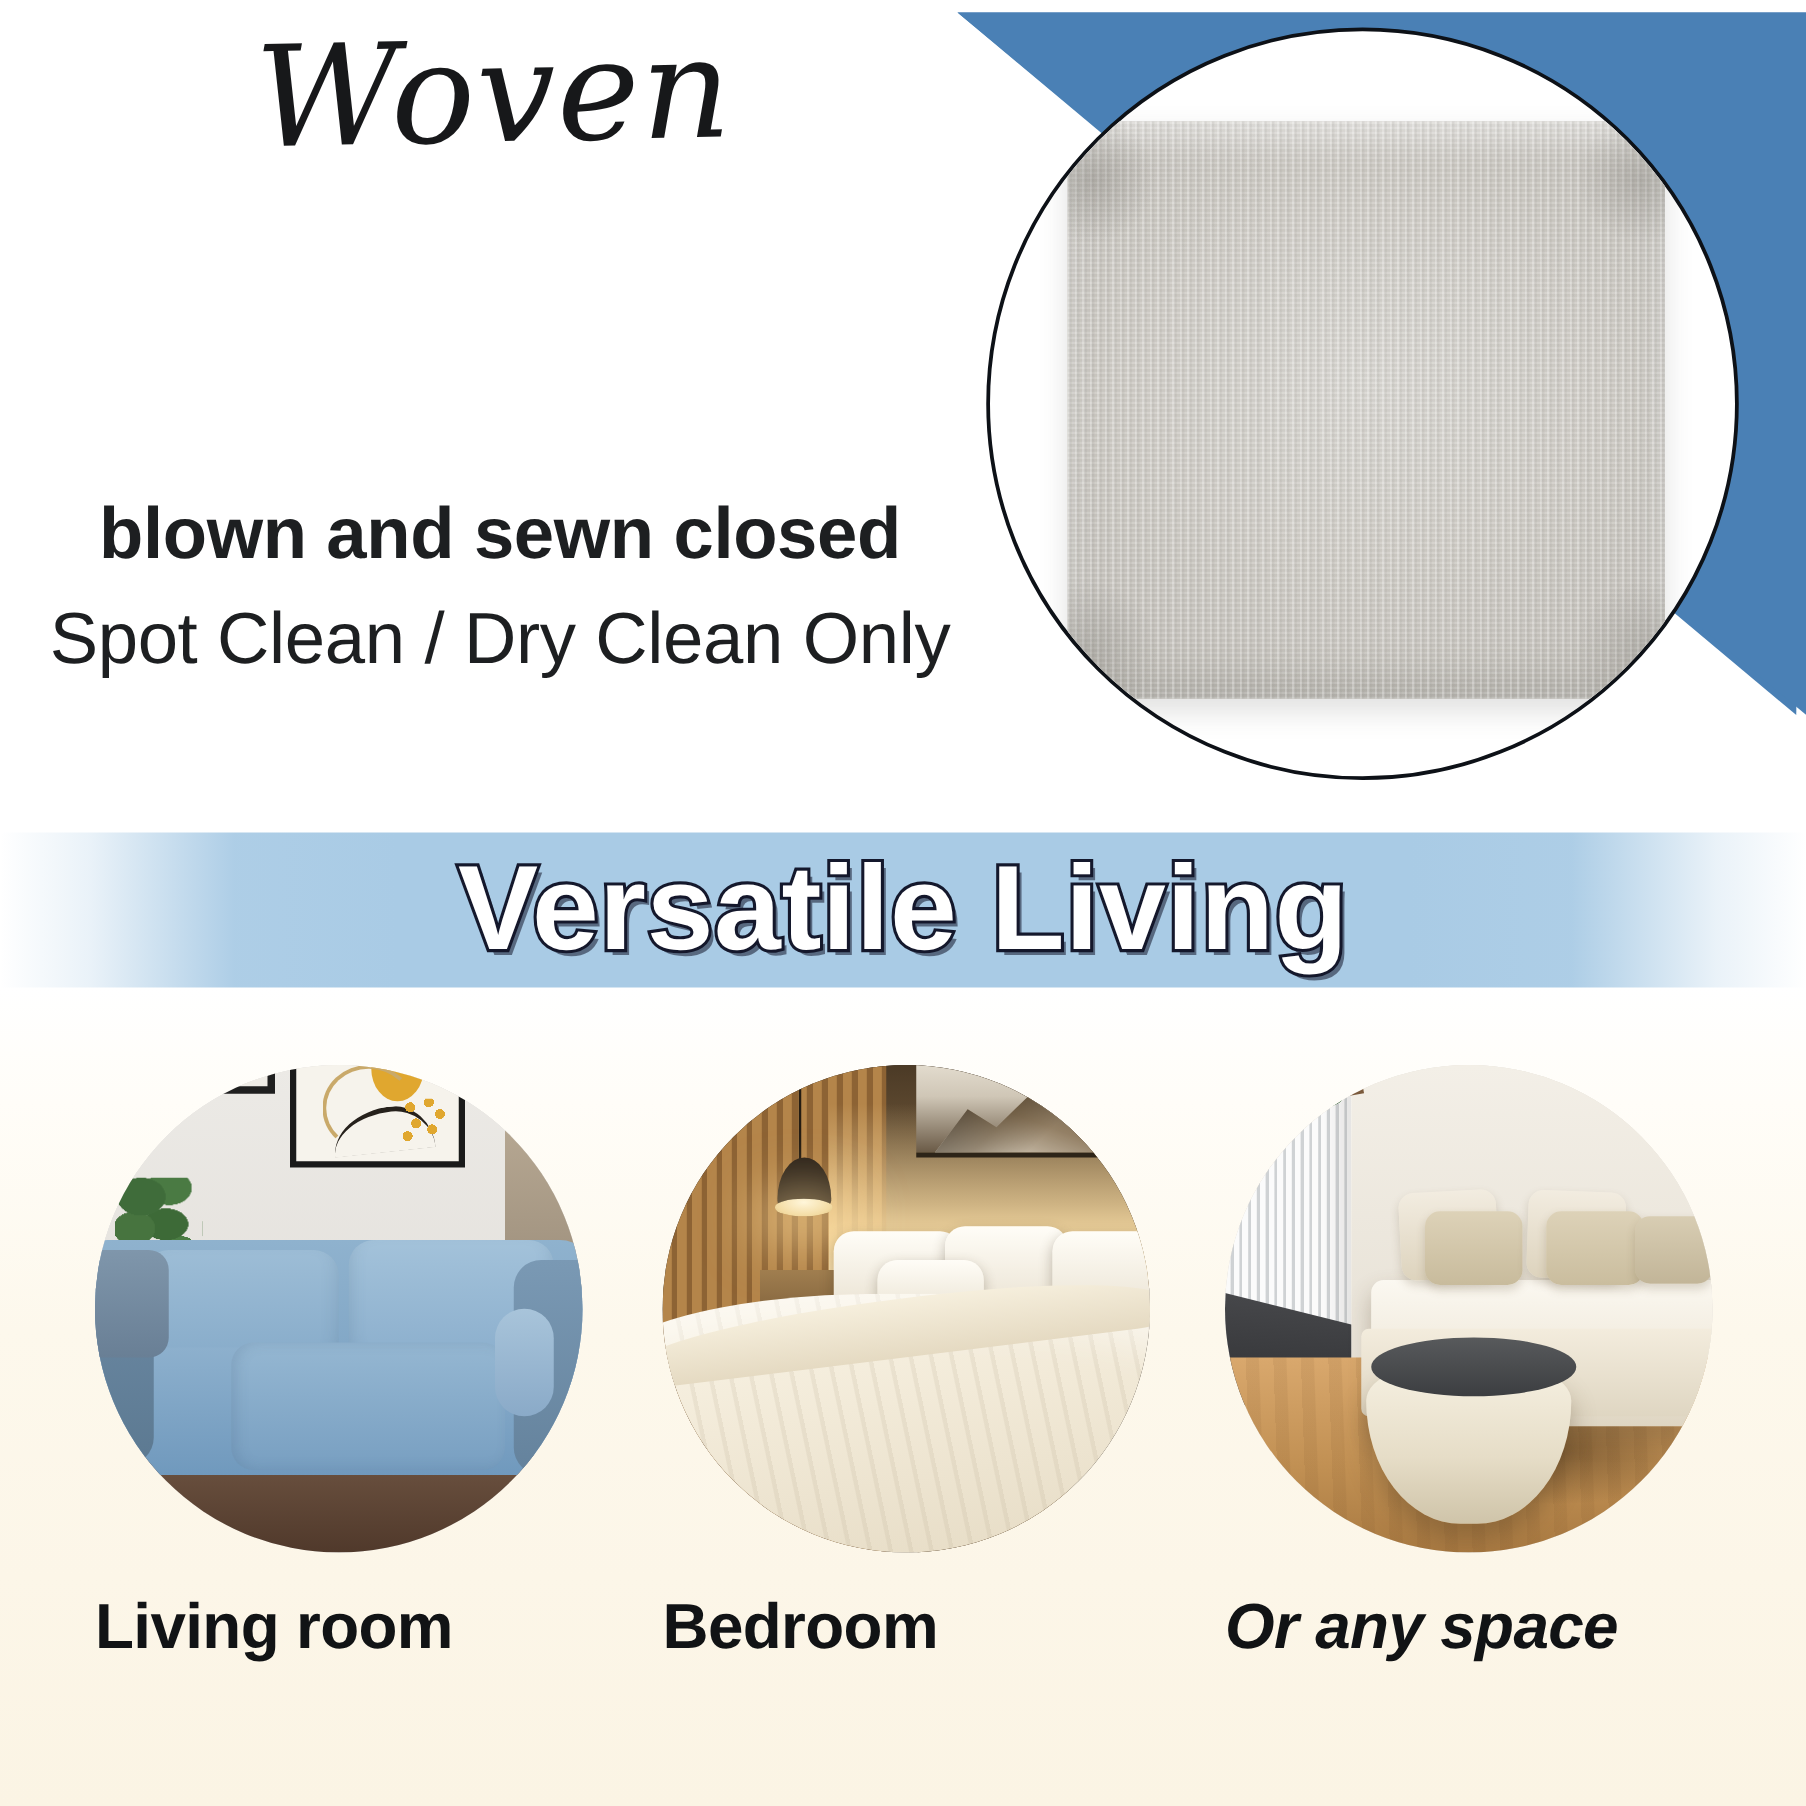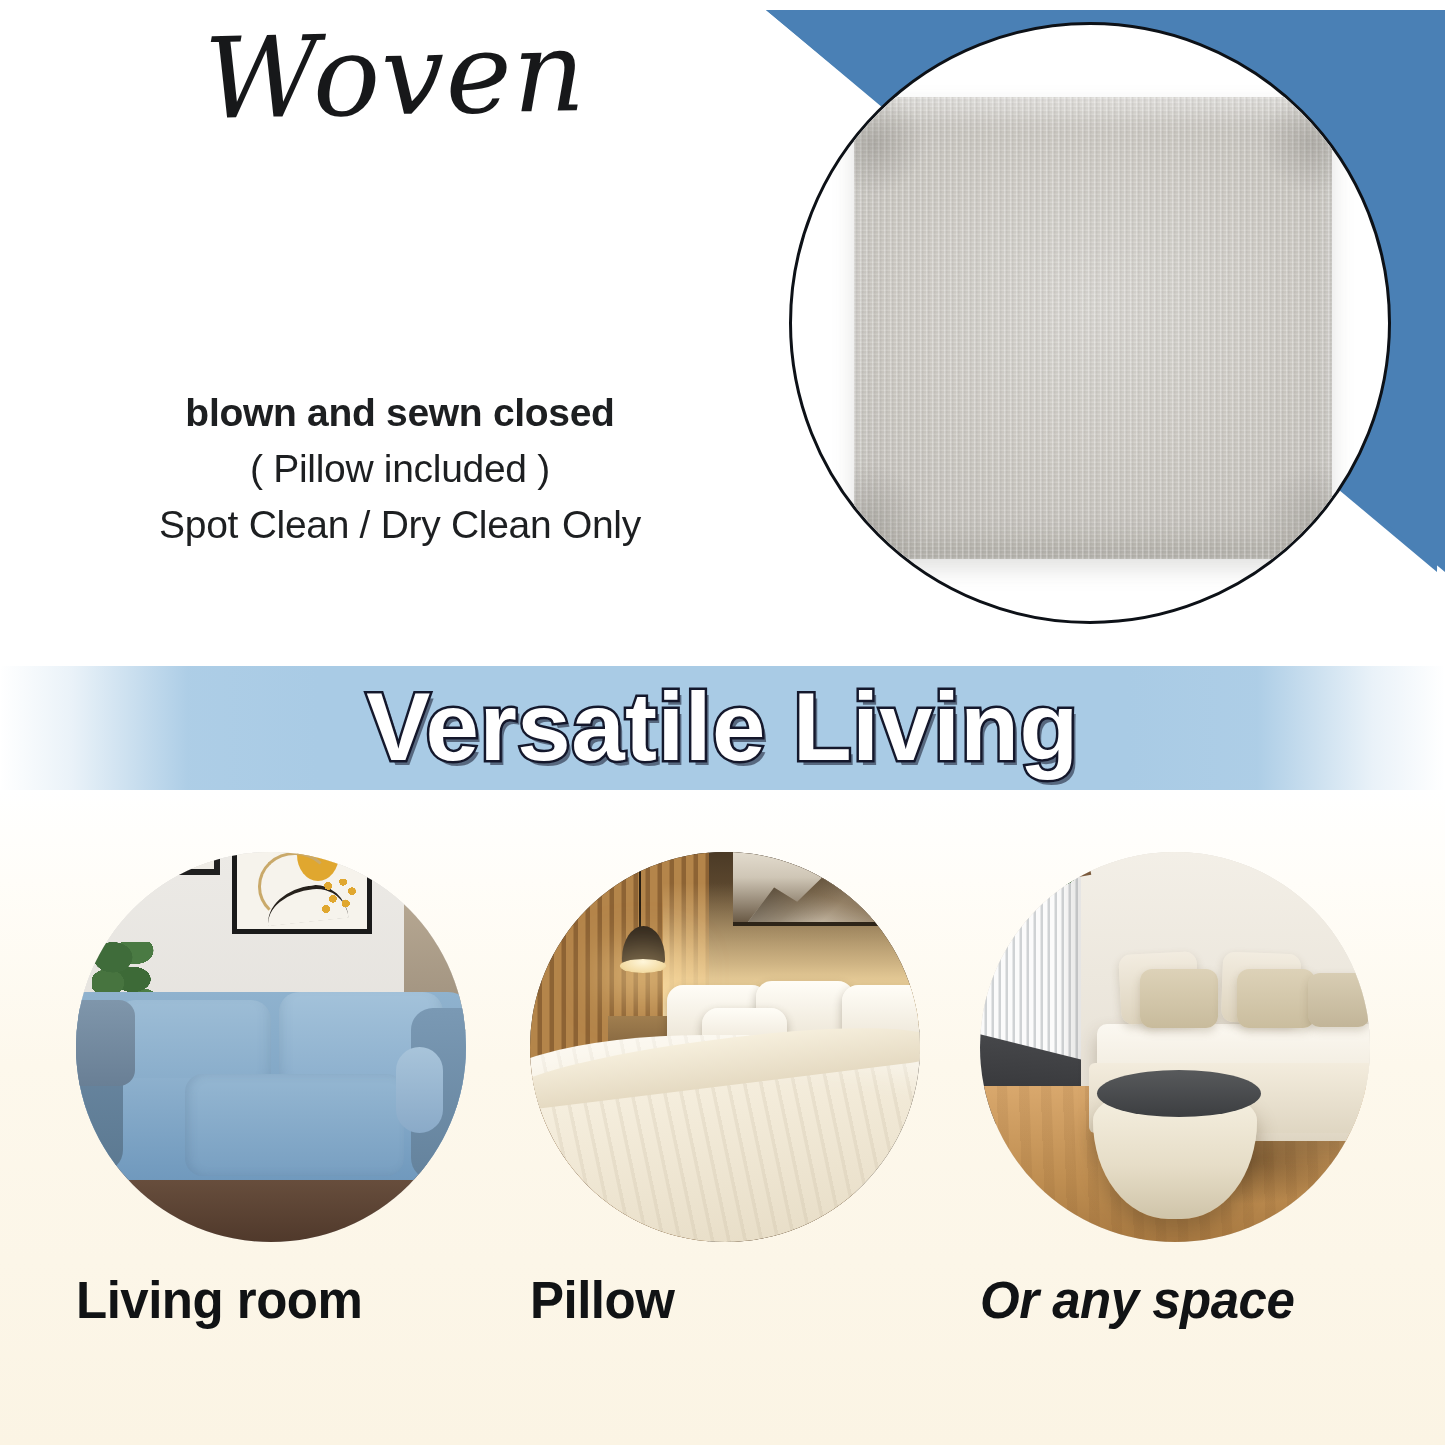--- a/index.html
+++ b/index.html
@@ -70,21 +70,21 @@
   .desc-block {
     position: absolute;
     left: 0;
     top: 385px;
     width: 800px;
     text-align: center;
   }
   .desc-line {
     display: block;
     font-family: "Liberation Sans", sans-serif;
-    font-size: 39px;
+    font-size: 58px;
     line-height: 1.44;
     color: #1d1f21;
     letter-spacing: -0.3px;
     white-space: nowrap;
   }
   .desc-line.bold-ish { font-weight: 600; }
   .desc-line.light-ish { font-weight: 400; }
 
   
   .hero-circle {
@@ -501,21 +501,20 @@
       <polygon points="766,10 1445,10 1445,18 1437,572" fill="#4a80b5"></polygon>
       <polygon points="766,10 1445,10 1445,572" fill="#4a80b5"></polygon>
     </svg>
 
     <div class="headline-block">
       <span class="script-word">Woven</span>
     </div>
 
     <div class="desc-block">
       <span class="desc-line bold-ish">blown and sewn closed</span>
-      <span class="desc-line light-ish">( Pillow included )</span>
       <span class="desc-line light-ish">Spot Clean / Dry Clean Only</span>
     </div>
 
     <div class="hero-circle">
       <div class="hero-pillow"></div>
     </div>
 
   </div>
 
   <div class="banner">
@@ -568,21 +567,21 @@
             <div class="nightstand"></div>
             <div class="pillow p1"></div>
             <div class="pillow p2"></div>
             <div class="pillow p3"></div>
             <div class="pillow p4"></div>
             <div class="bedframe"></div>
             <div class="duvet"></div>
             <div class="fold"></div>
           </div>
         </div>
-        <div class="room-label">Pillow</div>
+        <div class="room-label">Bedroom</div>
       </div>
 
       <div class="room-item i2">
         <div class="room-circle">
           <div class="sc-any">
             <div class="wall"></div>
             <div class="blinds"></div>
             <div class="blinds-top"></div>
             <div class="leaf"></div>
             <div class="dark-sill"></div>

